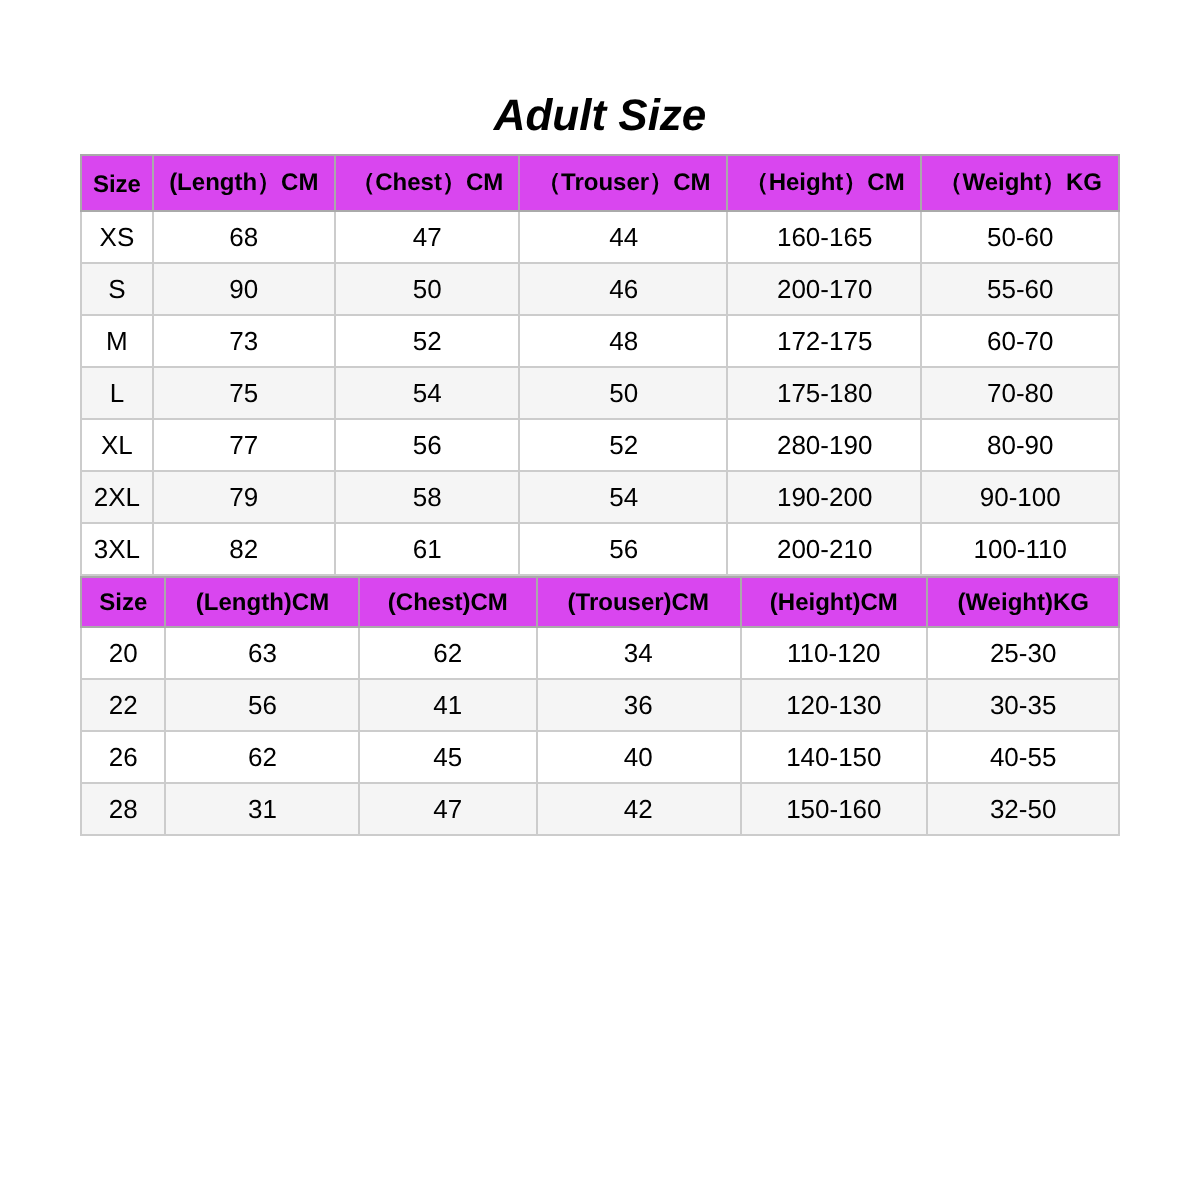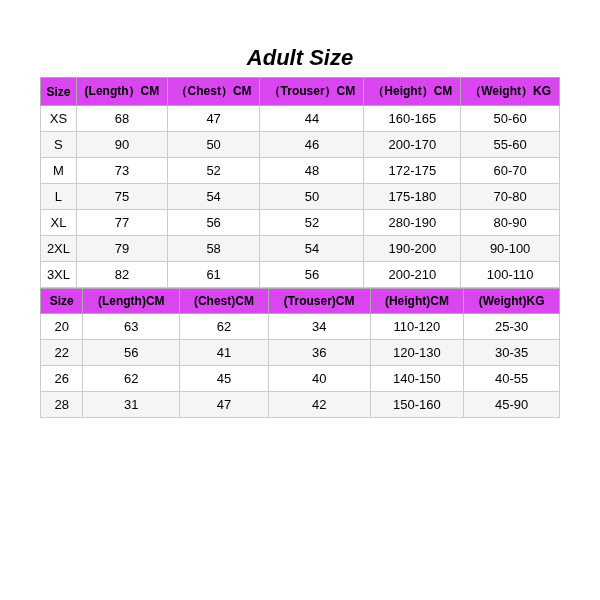--- a/index.html
+++ b/index.html
@@ -164,18 +164,18 @@
           <td>40</td>
           <td>140-150</td>
           <td>40-55</td>
         </tr>
         <tr>
           <td>28</td>
           <td>31</td>
           <td>47</td>
           <td>42</td>
           <td>150-160</td>
-          <td>45-90</td>
+          <td>32-50</td>
         </tr>
       </tbody>
   </table>
 
 </div>
 
 </body></html>

